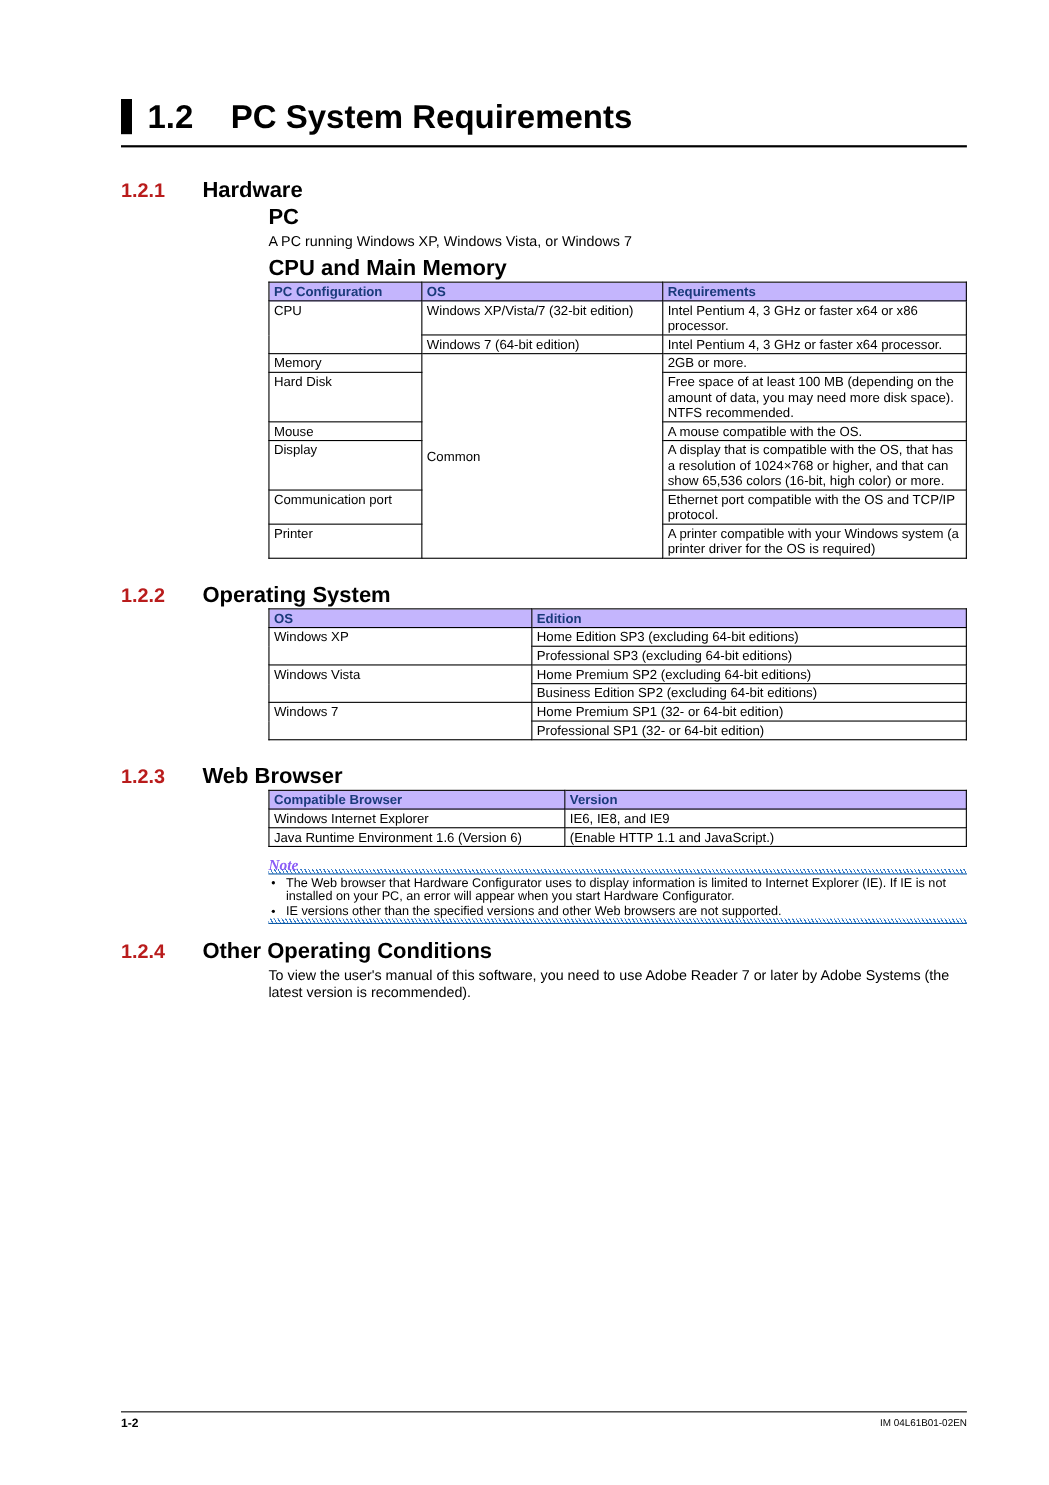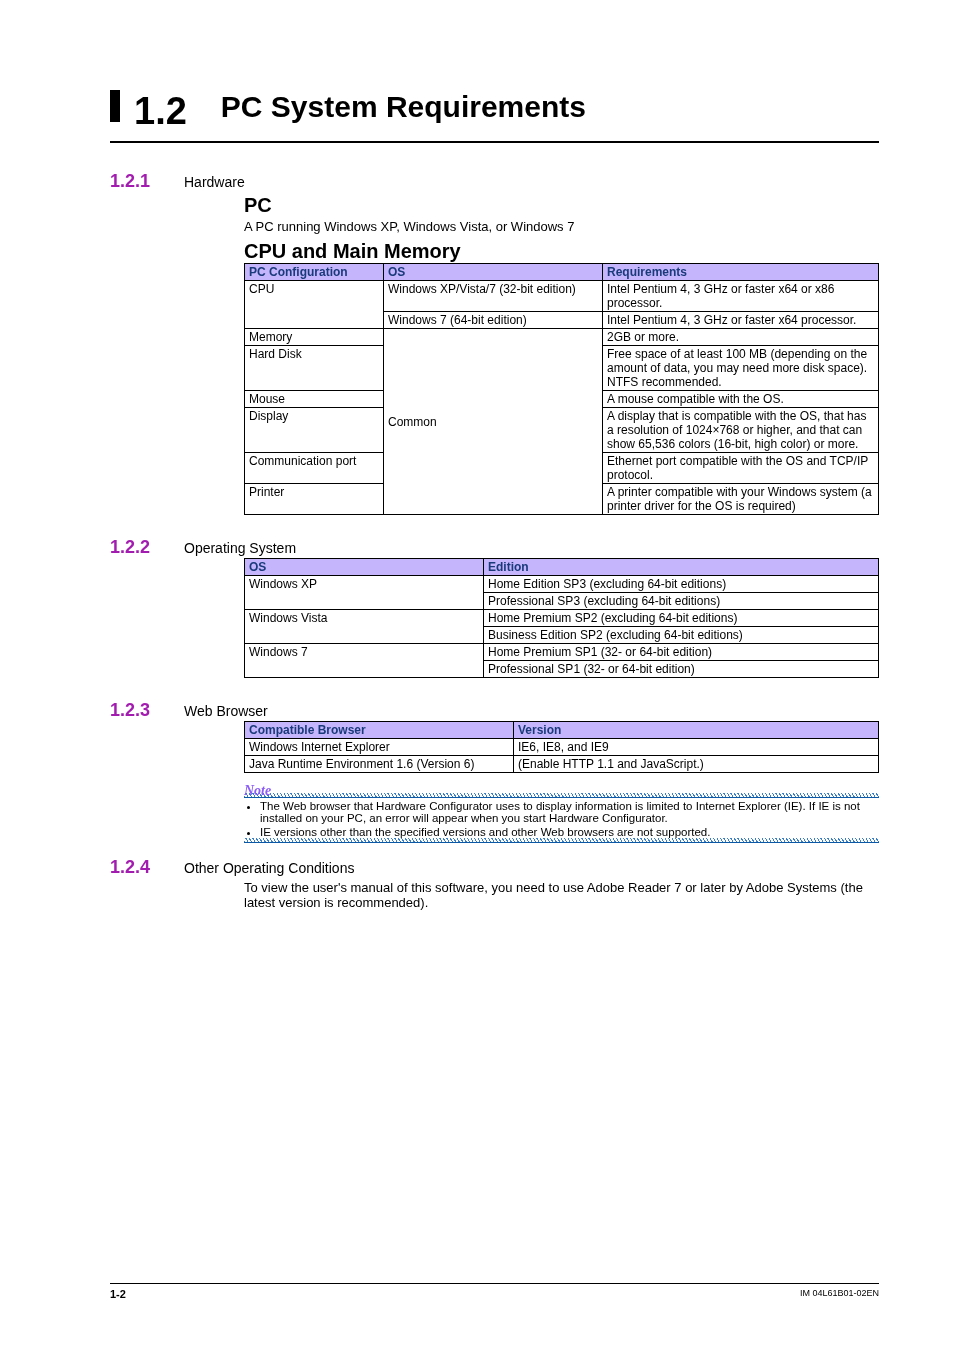--- a/index.html
+++ b/index.html
@@ -23,42 +23,42 @@
     padding-bottom: 8px;
     margin-bottom: 28px;
   }
   .h1-bar {
     width: 10px;
     height: 32px;
     background: #000;
     margin-right: 14px;
   }
   .h1-num {
-    font-size: 38px;
+    font-size: 30px;
     font-weight: bold;
     margin-right: 34px;
   }
   .h1-title {
     font-size: 30px;
     font-weight: bold;
   }
   .h2-row {
     display: flex;
     align-items: baseline;
     margin-top: 6px;
   }
   .h2-num {
     font-size: 18px;
     font-weight: bold;
-    color: #a21caf;
+    color: #b91c1c;
     width: 74px;
   }
   .h2-title {
-    font-size: 14px;
-    font-weight: normal;
+    font-size: 20px;
+    font-weight: bold;
   }
   .body-indent {
     margin-left: 134px;
   }
   .sub-h {
     font-size: 20px;
     font-weight: bold;
     margin-top: 2px;
   }
   .body-p {

